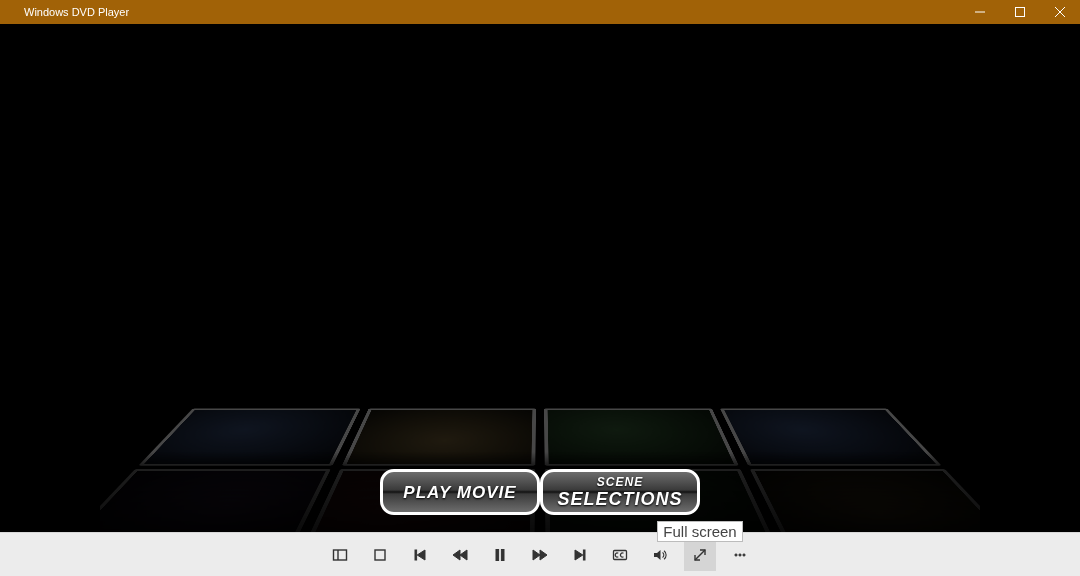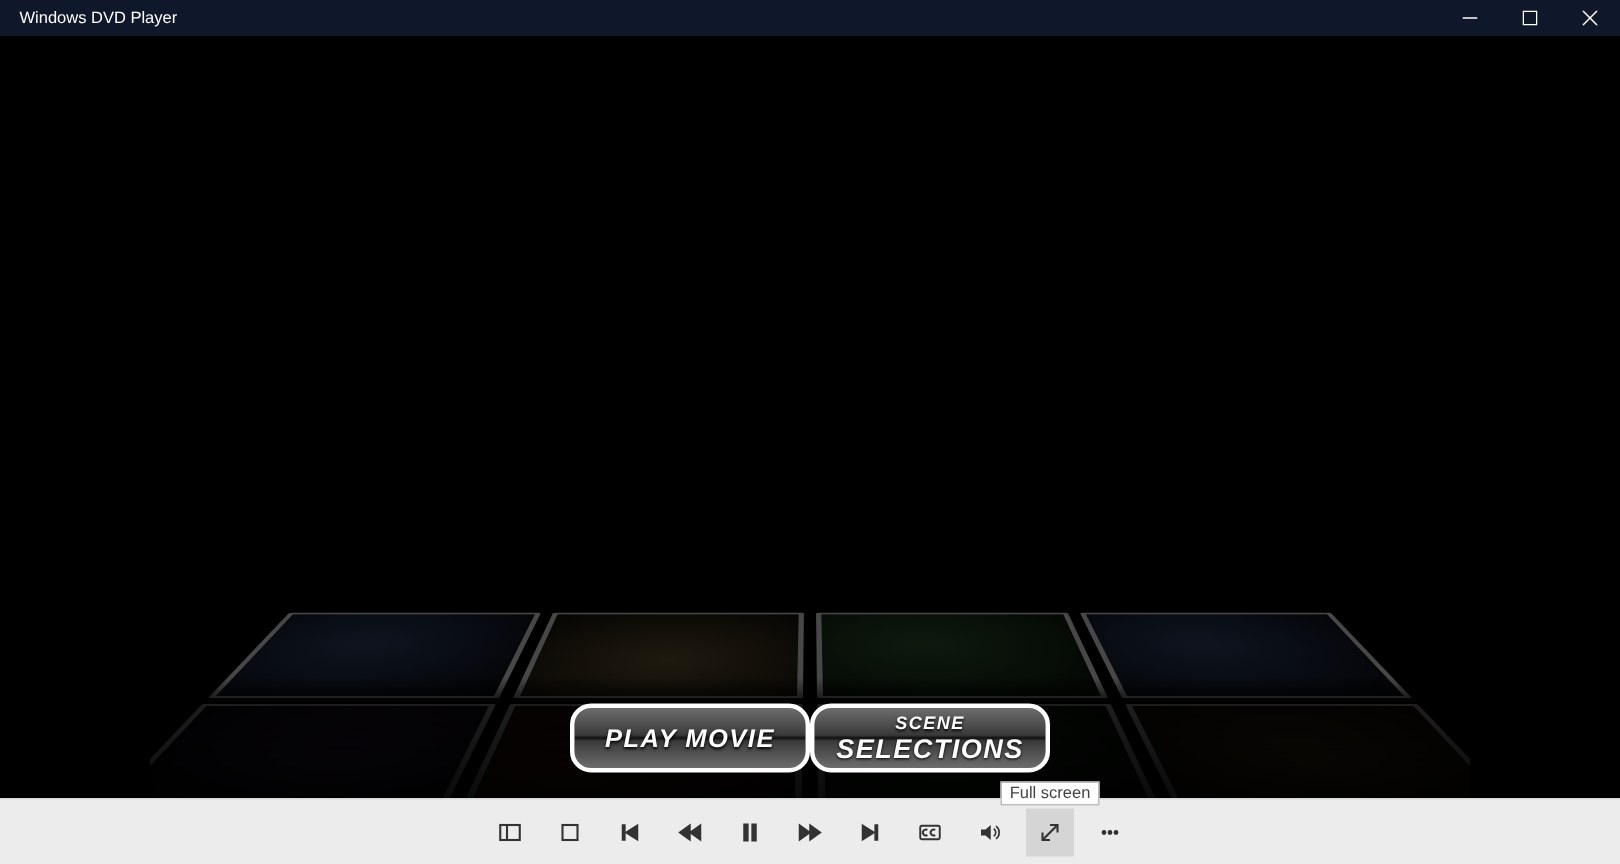--- a/index.html
+++ b/index.html
@@ -1,24 +1,24 @@
 <!DOCTYPE html>
 <html><head>
 <meta charset="utf-8">
 <style>
   * { margin: 0; padding: 0; box-sizing: border-box; }
   html, body { width: 1080px; height: 576px; font-family: "Segoe UI", Arial, sans-serif; overflow: hidden; background: #fff; }
 
   .titlebar {
     height: 24px;
-    background: #0f172a;
+    background: #a16207;
     color: #fff;
     display: flex;
     align-items: center;
-    padding-left: 13px;
+    padding-left: 24px;
     font-size: 11px;
   }
   .titlebar .title { flex: 0 0 auto; }
   .titlebar .spacer { flex: 1; }
   .titlebar .winbtn {
     width: 40px; height: 24px;
     display: flex; align-items: center; justify-content: center;
     color: #fff; cursor: default;
   }
   .titlebar .winbtn svg { width: 10px; height: 10px; stroke: #fff; stroke-width: 1; fill: none; }
@@ -110,21 +110,21 @@
     background: #d5d5d5;
   }
   .ctrl svg { width: 16px; height: 16px; stroke: #333; }
 
   .tooltip {
     position: absolute;
     top: -18px;
     background: #fff;
     border: 1px solid #bcbcbc;
     color: #444;
-    font-size: 11px;
+    font-size: 15px;
     padding: 1px 5px;
     white-space: nowrap;
   }
 </style>
 </head>
 <body>
 
 <div class="titlebar">
   <span class="title">Windows DVD Player</span>
   <span class="spacer"></span>

